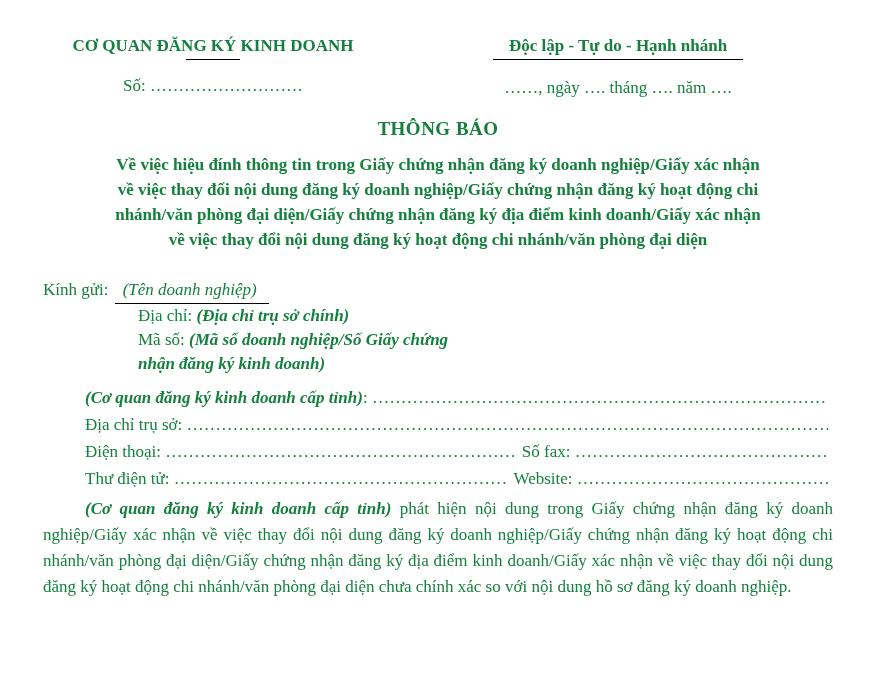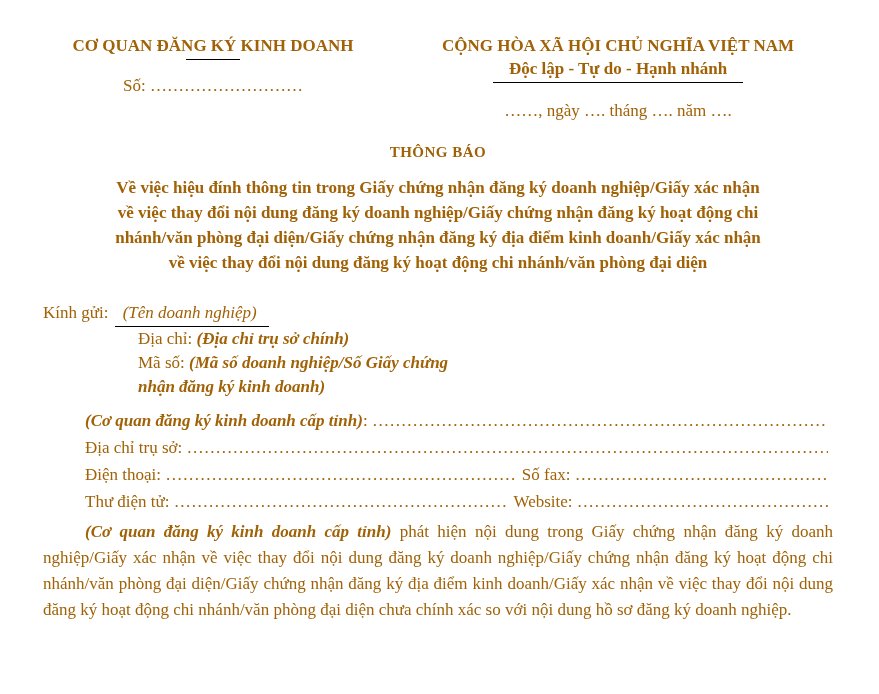--- a/index.html
+++ b/index.html
@@ -1,30 +1,30 @@
 <!DOCTYPE html>
 <html lang="vi"><head>
 <meta charset="utf-8">
 <style>
   html,body{margin:0;padding:0;background:#fff;}
   .page{
     width:879px;height:694px;box-sizing:border-box;
-    padding:34px 46px 0 43px;overflow:hidden;background:#ffffff;color:#a16207;
+    padding:34px 46px 0 43px;overflow:hidden;background:#ffffff;color:#15803d;
     font-family:"Liberation Serif","DejaVu Serif",serif;font-size:17px;
   }
   .italic{font-style:italic;font-weight:bold;}
   .header{display:flex;}
   .hcol-left{width:340px;text-align:center;}
   .hcol-right{flex:1;text-align:center;margin-left:20px;}
   .hline{line-height:23px;font-weight:bold;white-space:nowrap;}
   .motto-ul{display:inline-block;border-bottom:1.5px solid #000;padding:0 16px 2px 16px;}
   .rule-short{width:54px;border-bottom:1.5px solid #000;margin:2px auto 0 auto;height:0;}
   .so-line{margin-top:14px;line-height:24px;}
   .date-line{margin-top:16px;line-height:24px;}
-  .title{margin-top:16px;text-align:center;font-size:15px;line-height:26px;font-weight:bold;letter-spacing:0.5px;}
+  .title{margin-top:16px;text-align:center;font-size:19px;line-height:26px;font-weight:bold;letter-spacing:0.5px;}
   .subtitle{margin-top:10px;text-align:center;font-weight:bold;}
   .subtitle div{line-height:25px;white-space:nowrap;}
   .recipient{margin-top:26px;line-height:24px;}
   .recip-name{display:inline-block;border-bottom:1px solid #000;padding:0 12px 1px 8px;font-style:italic;margin-left:2px;}
   .recip-sub{margin-left:95px;}
   .recip-code{margin-left:95px;width:332px;}
   .formlines{margin-top:8px;margin-left:42px;}
   .form-line{display:flex;align-items:baseline;line-height:27px;}
   .dots{flex-grow:1;flex-basis:0;overflow:hidden;white-space:nowrap;letter-spacing:1.5px;margin:0 5px;}
   .lbl2{margin-left:2px;white-space:nowrap;}
@@ -38,21 +38,20 @@
   <div class="header">
     <div class="hcol-left">
       <div class="hline">CƠ QUAN ĐĂNG KÝ KINH DOANH</div>
       <div class="rule-short"></div>
       <div class="so-line">
         <span>Số:</span>
         <span>………………………</span>
       </div>
     </div>
     <div class="hcol-right">
-      <div class="hline">CỘNG HÒA XÃ HỘI CHỦ NGHĨA VIỆT NAM</div>
       <div class="hline">
         <span class="motto-ul">Độc lập - Tự do - Hạnh nhánh</span>
       </div>
       <div class="date-line">……, ngày …. tháng …. năm ….</div>
     </div>
   </div>
 
   <div class="title">THÔNG BÁO</div>
 
   <div class="subtitle">

